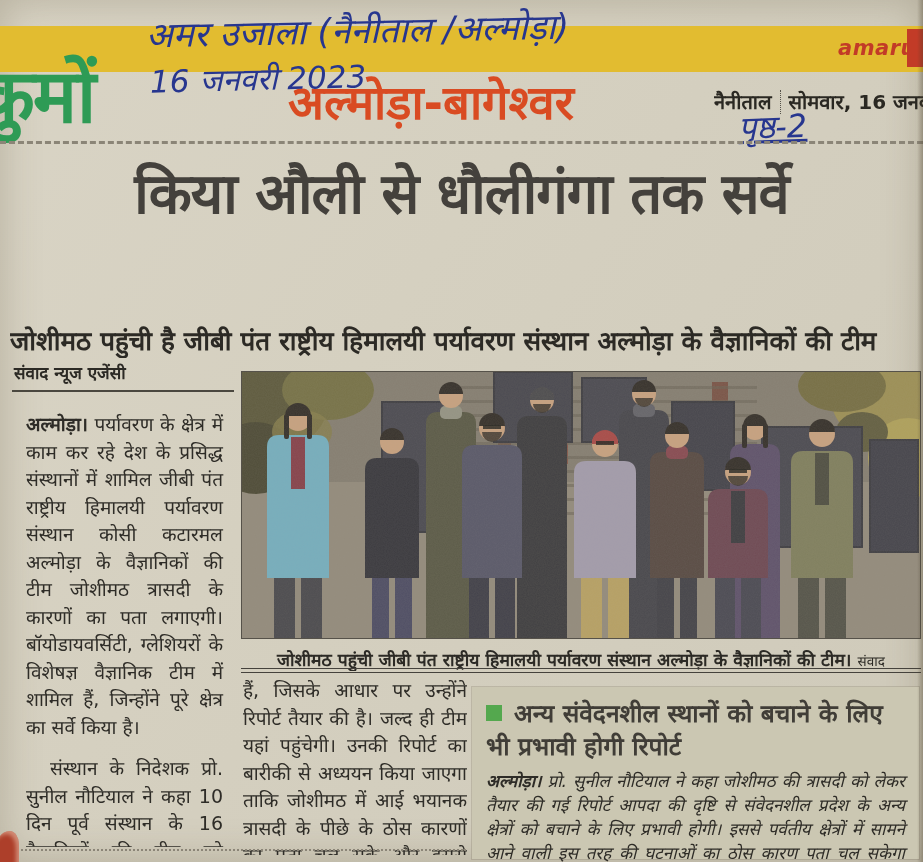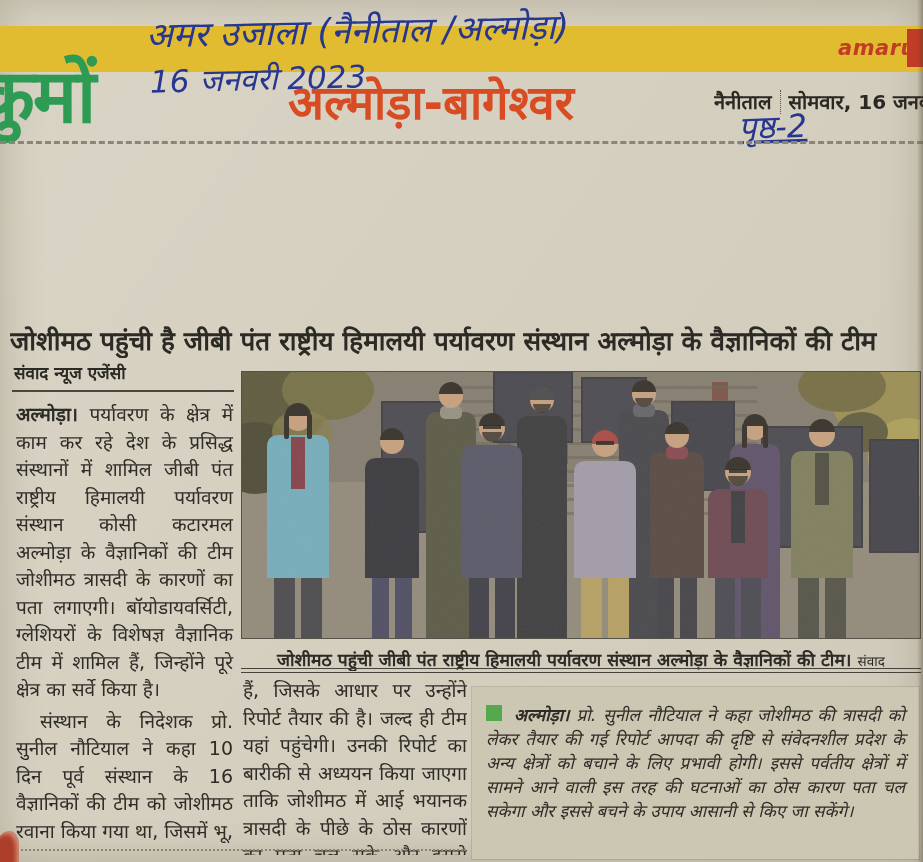--- a/index.html
+++ b/index.html
@@ -34,21 +34,21 @@
   
   .headline{position:absolute;left:8px;top:154px;width:907px;text-align:center;
     font-size:56px;line-height:80px;font-weight:700;color:#44413c;letter-spacing:-1px;}
   .subhead{position:absolute;left:10px;top:322px;width:910px;font-size:26px;font-weight:700;
     color:#2c2a25;white-space:nowrap;overflow:hidden;}
   .byline{position:absolute;left:14px;top:361px;font-size:17px;font-weight:700;color:#2c2a25;text-align:center;}
   .byline-rule{position:absolute;left:12px;top:390px;width:222px;border-top:2px solid #4a473f;}
   
   .news-col{font-size:19px;line-height:27.5px;text-align:justify;color:#2e2c27;}
   .col-left{position:absolute;left:12px;top:397px;width:225px;height:450px;overflow:hidden;}
-  .col-left p{margin:4px;}
+  .col-left p{margin:14px;}
   .col-left p + p{text-indent:24px;}
   .col-mid{position:absolute;left:243px;top:677px;width:224px;height:178px;overflow:hidden;}
   .col-mid p{margin:0;}
   
   .photo{position:absolute;left:241px;top:371px;width:678px;height:266px;background:#8a8273;
     border:1px solid #56524a;box-sizing:content-box;}
   .photo svg{display:block;}
   .caption{position:absolute;left:241px;top:641px;width:680px;text-align:center;font-size:17.5px;
     font-weight:700;color:#2c2a25;white-space:nowrap;overflow:hidden;margin-top:6px;}
   .caption .credit{font-size:13.5px;font-weight:400;}
@@ -82,20 +82,21 @@
     <span class="mr-divider"></span>
     <span>सोमवार, 16 जनव</span>
   </div>
 
   <div class="hw hw1">अमर उजाला (नैनीताल /अल्मोड़ा)</div>
   <div class="hw hw2">16 जनवरी 2023</div>
   <div class="hw hw3">पृष्ठ-2</div>
   <div class="dotted-rule"></div>
 
   <div class="headline">
+    <div>किया औली से धौलीगंगा तक सर्वे</div>
   </div>
   <div class="subhead">जोशीमठ पहुंची है जीबी पंत राष्ट्रीय हिमालयी पर्यावरण संस्थान अल्मोड़ा के वैज्ञानिकों की टीम</div>
   <div class="byline">संवाद न्यूज एजेंसी</div>
   <div class="byline-rule"></div>
 
   <div class="news-col col-left">
     <p><b>अल्मोड़ा।</b> <span>पर्यावरण के क्षेत्र में काम कर रहे देश के प्रसिद्ध संस्थानों में शामिल जीबी पंत राष्ट्रीय हिमालयी पर्यावरण संस्थान कोसी कटारमल अल्मोड़ा के वैज्ञानिकों की टीम जोशीमठ त्रासदी के कारणों का पता लगाएगी। बॉयोडायवर्सिटी, ग्लेशियरों के विशेषज्ञ वैज्ञानिक टीम में शामिल हैं, जिन्होंने पूरे क्षेत्र का सर्वे किया है।</span></p>
     <p>संस्थान के निदेशक प्रो. सुनील नौटियाल ने कहा 10 दिन पूर्व संस्थान के 16 वैज्ञानिकों की टीम को जोशीमठ रवाना किया गया था, जिसमें भू, बायोडायवर्सिटी, ग्लेशियरों के विशेषज्ञ वैज्ञानिक शामिल हैं। वैज्ञानिकों के दल ने जोशीमठ के औली से लेकर धौलीगंगा व हेलंग से तपोवन तक का सर्वे कर कई सैंपल एकत्र किए</p>
   </div>
 
@@ -245,20 +246,21 @@
     <span class="credit">संवाद</span>
   </div>
   <div class="caption-rule"></div>
 
   <div class="news-col col-mid">
     <p>हैं, जिसके आधार पर उन्होंने रिपोर्ट तैयार की है। जल्द ही टीम यहां पहुंचेगी। उनकी रिपोर्ट का बारीकी से अध्ययन किया जाएगा ताकि जोशीमठ में आई भयानक त्रासदी के पीछे के ठोस कारणों का पता चल सके और इससे बचने के उपाय खोजे जा सकें।</p>
   </div>
 
   <div class="info-box">
     <div class="box-bullet"></div>
+    <div class="box-heading">अन्य संवेदनशील स्थानों को बचाने के लिए भी प्रभावी होगी रिपोर्ट</div>
     <div class="box-body">
       <b>अल्मोड़ा।</b>
       <span>प्रो. सुनील नौटियाल ने कहा जोशीमठ की त्रासदी को लेकर तैयार की गई रिपोर्ट आपदा की दृष्टि से संवेदनशील प्रदेश के अन्य क्षेत्रों को बचाने के लिए प्रभावी होगी। इससे पर्वतीय क्षेत्रों में सामने आने वाली इस तरह की घटनाओं का ठोस कारण पता चल सकेगा और इससे बचने के उपाय आसानी से किए जा सकेंगे।</span>
       
     </div>
   </div>
 
   <div class="bottom-rule"></div>
   <div class="corner-curl"></div>
   <div class="edge-shade"></div>

